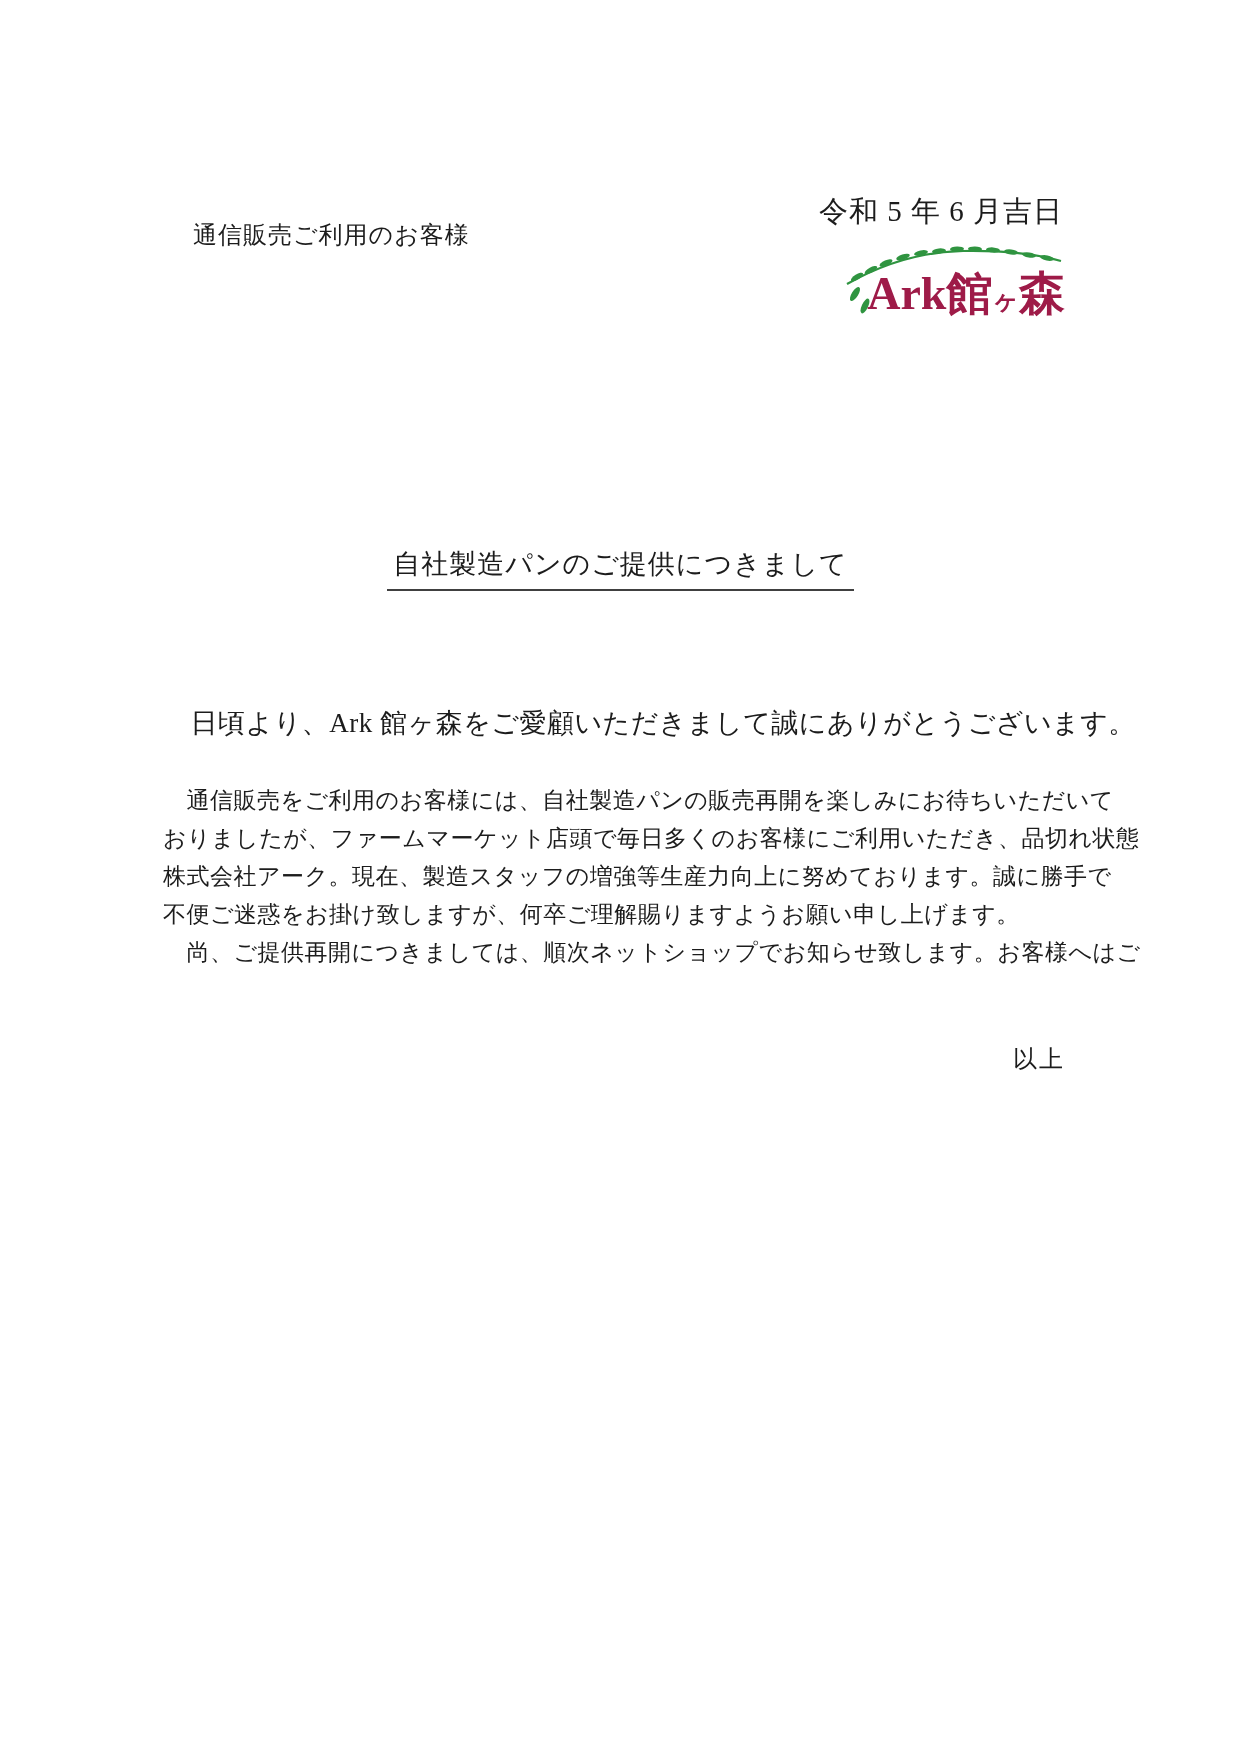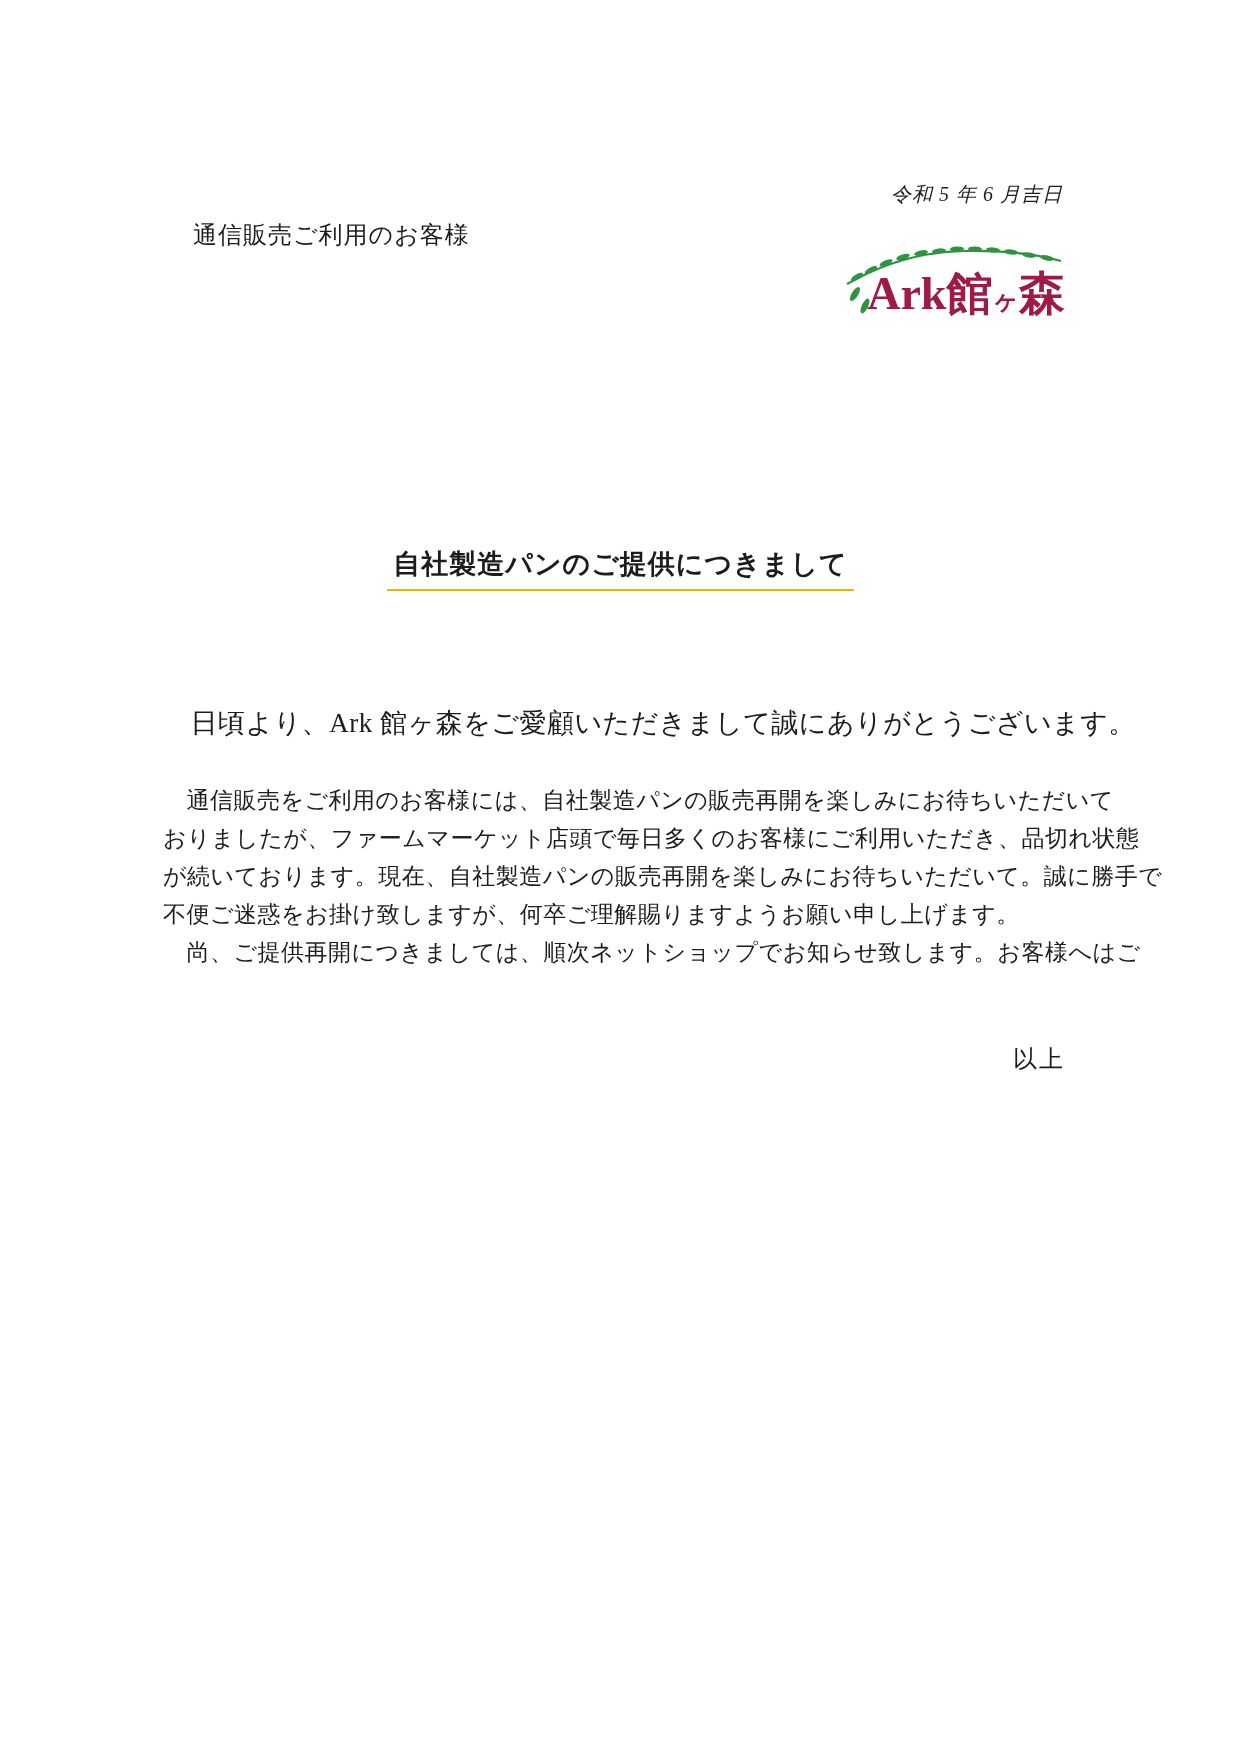--- a/index.html
+++ b/index.html
@@ -6,22 +6,22 @@
   .page{
     position:relative;
     width:1241px;height:1755px;
     margin:0 auto;
     background:#ffffff;
     font-family:"Liberation Serif","DejaVu Serif",serif;
     color:#1c1c1c;
     overflow:hidden;
   }
   .date{
-    position:absolute;top:181px;right:178px;
-    font-size:20px;letter-spacing:1px;white-space:nowrap;font-style:italic;
+    position:absolute;top:192px;right:178px;
+    font-size:29px;letter-spacing:1px;white-space:nowrap;
   }
   .recipient{
     position:absolute;top:219px;left:161px;
     font-size:24px;letter-spacing:1px;white-space:nowrap;margin-left:32px;
   }
   .logo{
     position:absolute;top:244px;right:176px;
     width:224px;height:82px;
   }
   .logo .vine{position:absolute;top:0;left:0;}
@@ -38,22 +38,22 @@
     text-align:right;
     font-size:24px;line-height:38px;letter-spacing:0.5px;
     white-space:nowrap;
   }
   .doc-title{
     position:absolute;top:546px;left:0;width:100%;
     text-align:center;
   }
   .doc-title span{
     display:inline-block;
-    font-size:27px;font-weight:bold;letter-spacing:1px;
-    border-bottom:2px solid #eab308;
+    font-size:27px;font-weight:normal;letter-spacing:1px;
+    border-bottom:2px solid #404040;
     padding:0 6px 7px 6px;
   }
   .greeting{
     position:absolute;top:705px;left:163px;
     font-size:27px;letter-spacing:0.5px;white-space:nowrap;
   }
   .body-lines{
     position:absolute;top:782px;left:163px;
     font-size:23px;line-height:38px;letter-spacing:0.5px;
   }
@@ -126,20 +126,20 @@
 
   <div class="doc-title">
     <span>自社製造パンのご提供につきまして</span>
   </div>
 
   <div class="greeting">　日頃より、Ark 館ヶ森をご愛顧いただきまして誠にありがとうございます。</div>
 
   <div class="body-lines">
     <div>　通信販売をご利用のお客様には、自社製造パンの販売再開を楽しみにお待ちいただいて</div>
     <div>おりましたが、ファームマーケット店頭で毎日多くのお客様にご利用いただき、品切れ状態</div>
-    <div>が続いております。現在、自社製造パンの販売再開を楽しみにお待ちいただいて。誠に勝手で</div>
+    <div>株式会社アーク。現在、製造スタッフの増強等生産力向上に努めております。誠に勝手で</div>
     <div>不便ご迷惑をお掛け致しますが、何卒ご理解賜りますようお願い申し上げます。</div>
     <div>　尚、ご提供再開につきましては、順次ネットショップでお知らせ致します。お客様へはご</div>
   </div>
 
   <div class="closing">以上</div>
 
 </div>
 
 </body></html>

